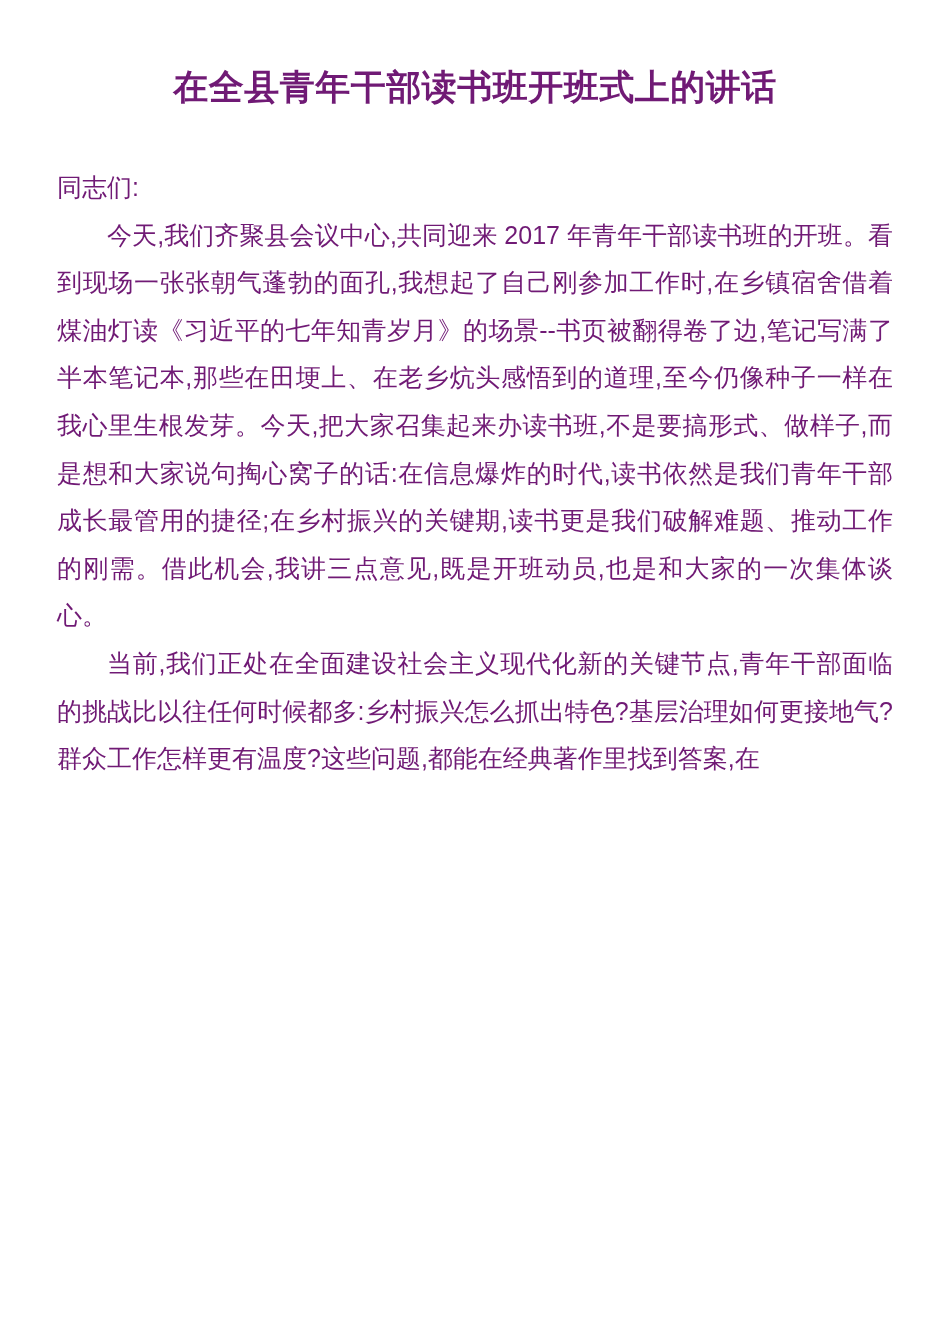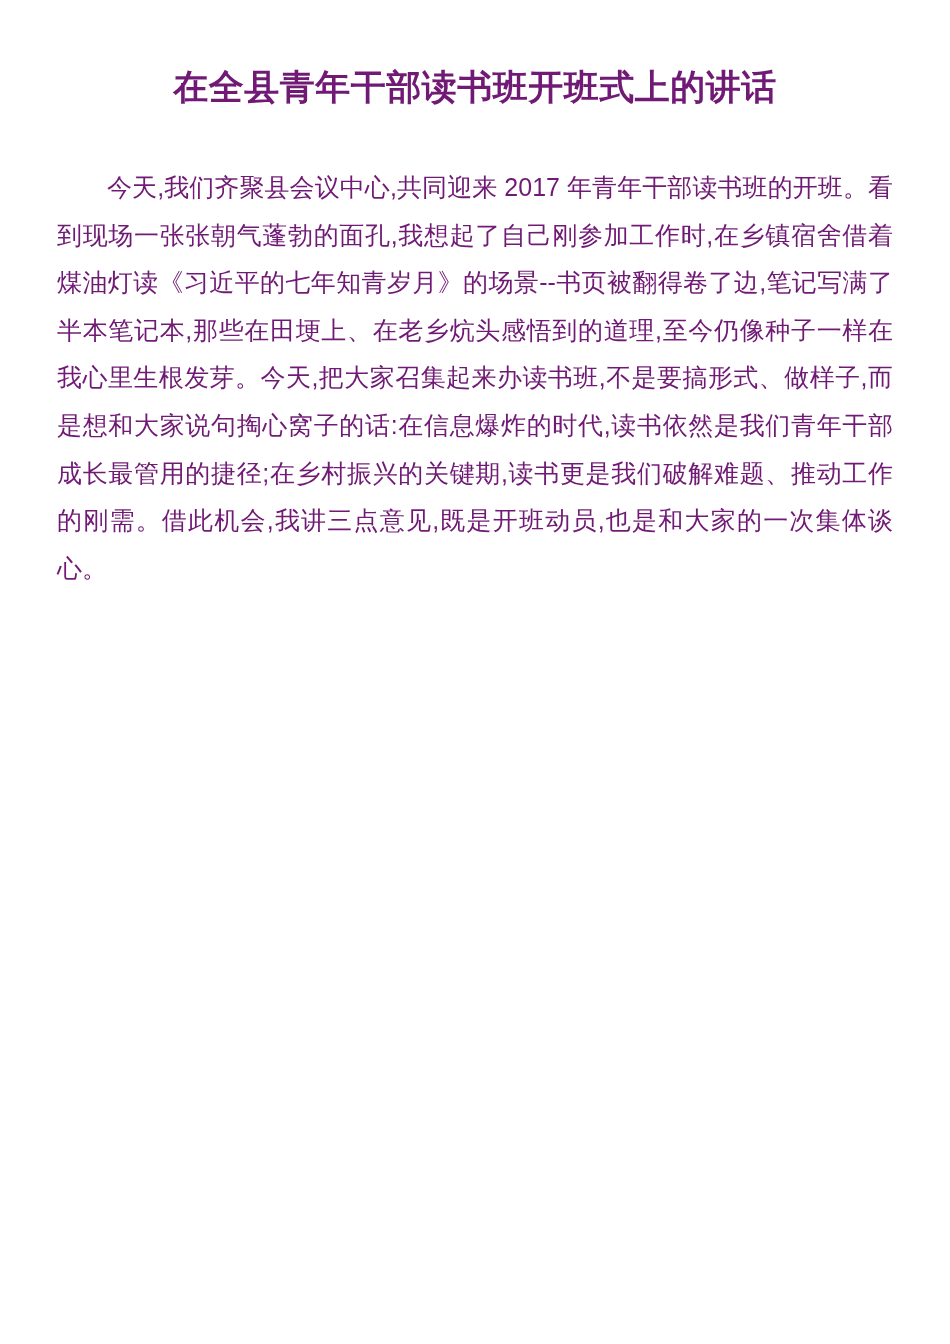--- a/index.html
+++ b/index.html
@@ -46,19 +46,21 @@
     font-weight: bold;
   }
 </style>
 </head>
 <body>
 
 <div class="page">
   <h1 class="doc-title">在全县青年干部读书班开班式上的讲话</h1>
 
   <div class="doc-body">
+    <p class="salutation">同志们:</p>
 
     <p class="para">今天,我们齐聚县会议中心,共同迎来 2017 年青年干部读书班的开班。看到现场一张张朝气蓬勃的面孔,我想起了自己刚参加工作时,在乡镇宿舍借着煤油灯读《习近平的七年知青岁月》的场景--书页被翻得卷了边,笔记写满了半本笔记本,那些在田埂上、在老乡炕头感悟到的道理,至今仍像种子一样在我心里生根发芽。今天,把大家召集起来办读书班,不是要搞形式、做样子,而是想和大家说句掏心窝子的话:在信息爆炸的时代,读书依然是我们青年干部成长最管用的捷径;在乡村振兴的关键期,读书更是我们破解难题、推动工作的刚需。借此机会,我讲三点意见,既是开班动员,也是和大家的一次集体谈心。</p>
 
 
 
+    <p class="para">当前,我们正处在全面建设社会主义现代化新的关键节点,青年干部面临的挑战比以往任何时候都多:乡村振兴怎么抓出特色?基层治理如何更接地气?群众工作怎样更有温度?这些问题,都能在经典著作里找到答案,在</p>
   </div>
 </div>
 
 </body></html>

